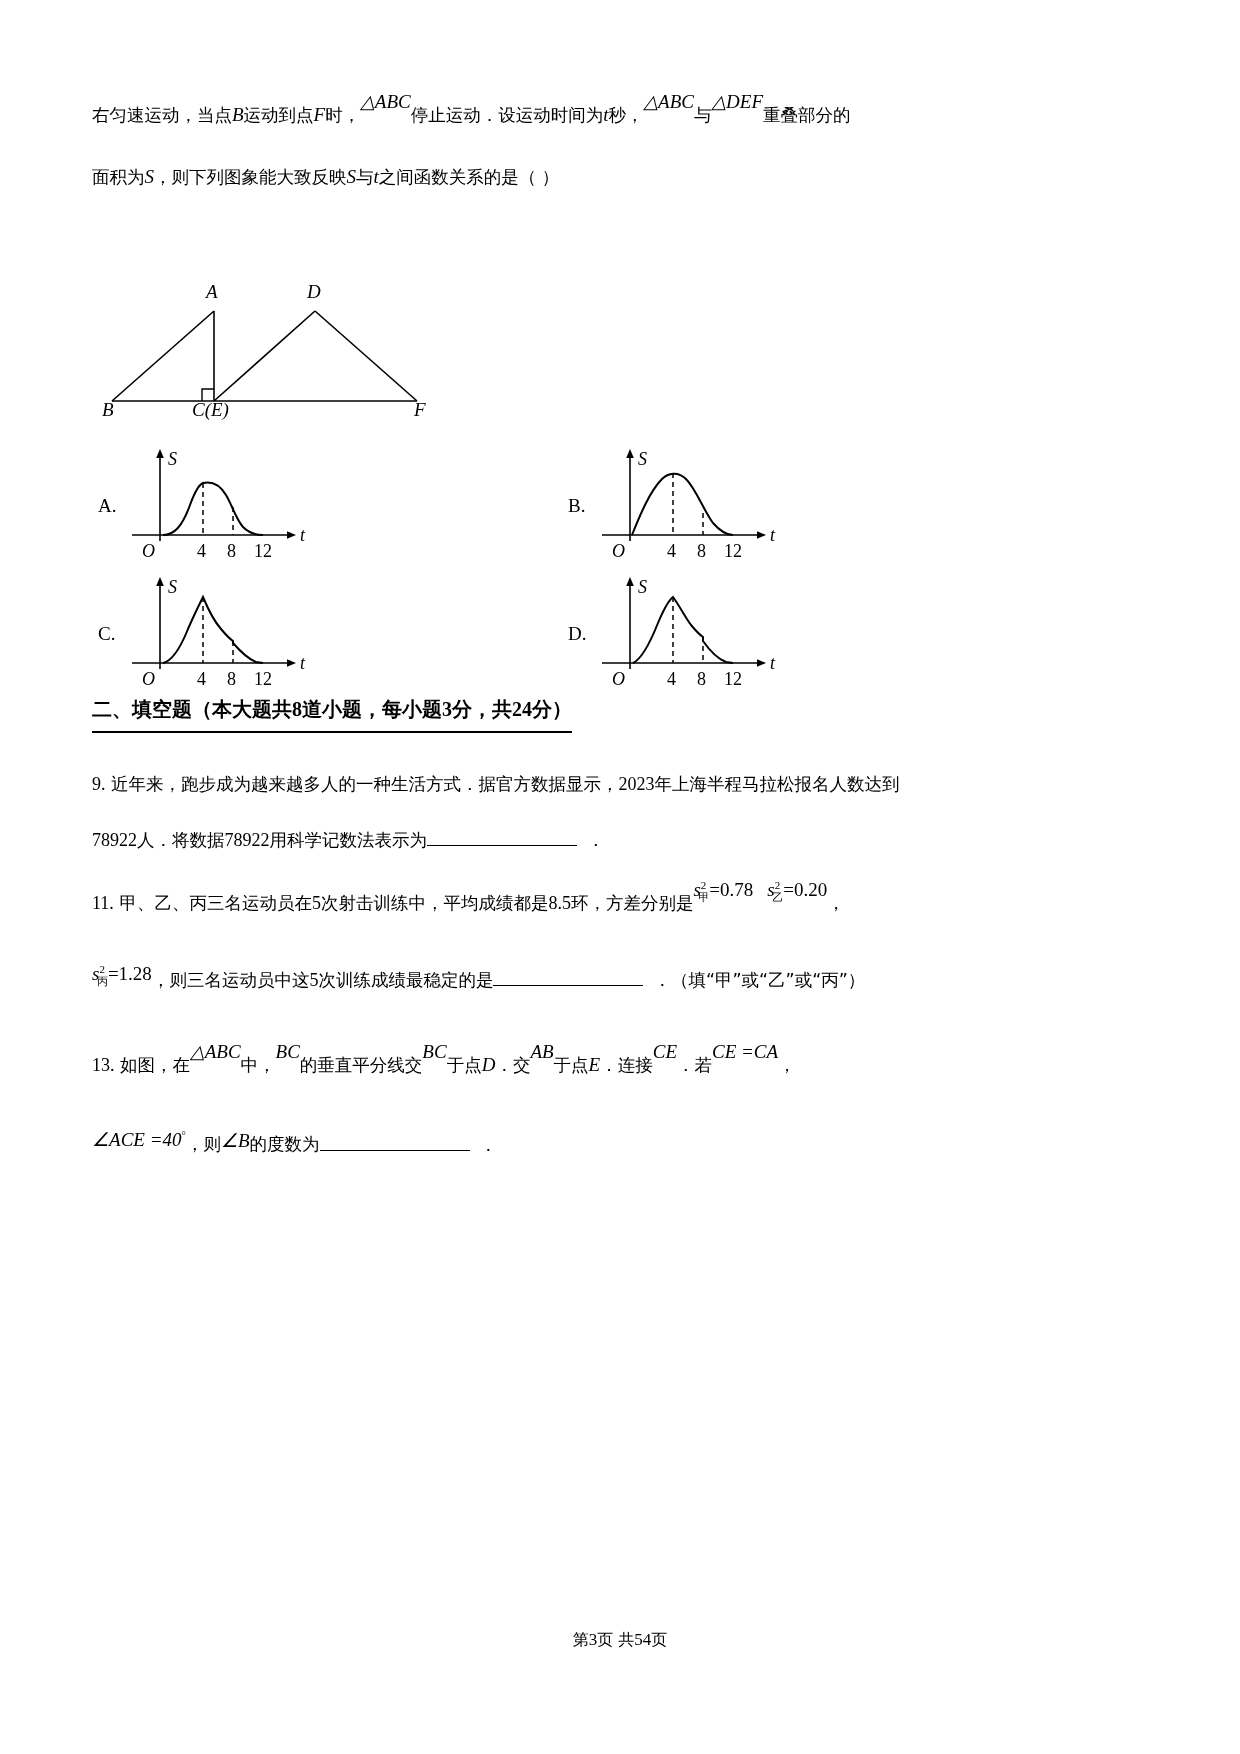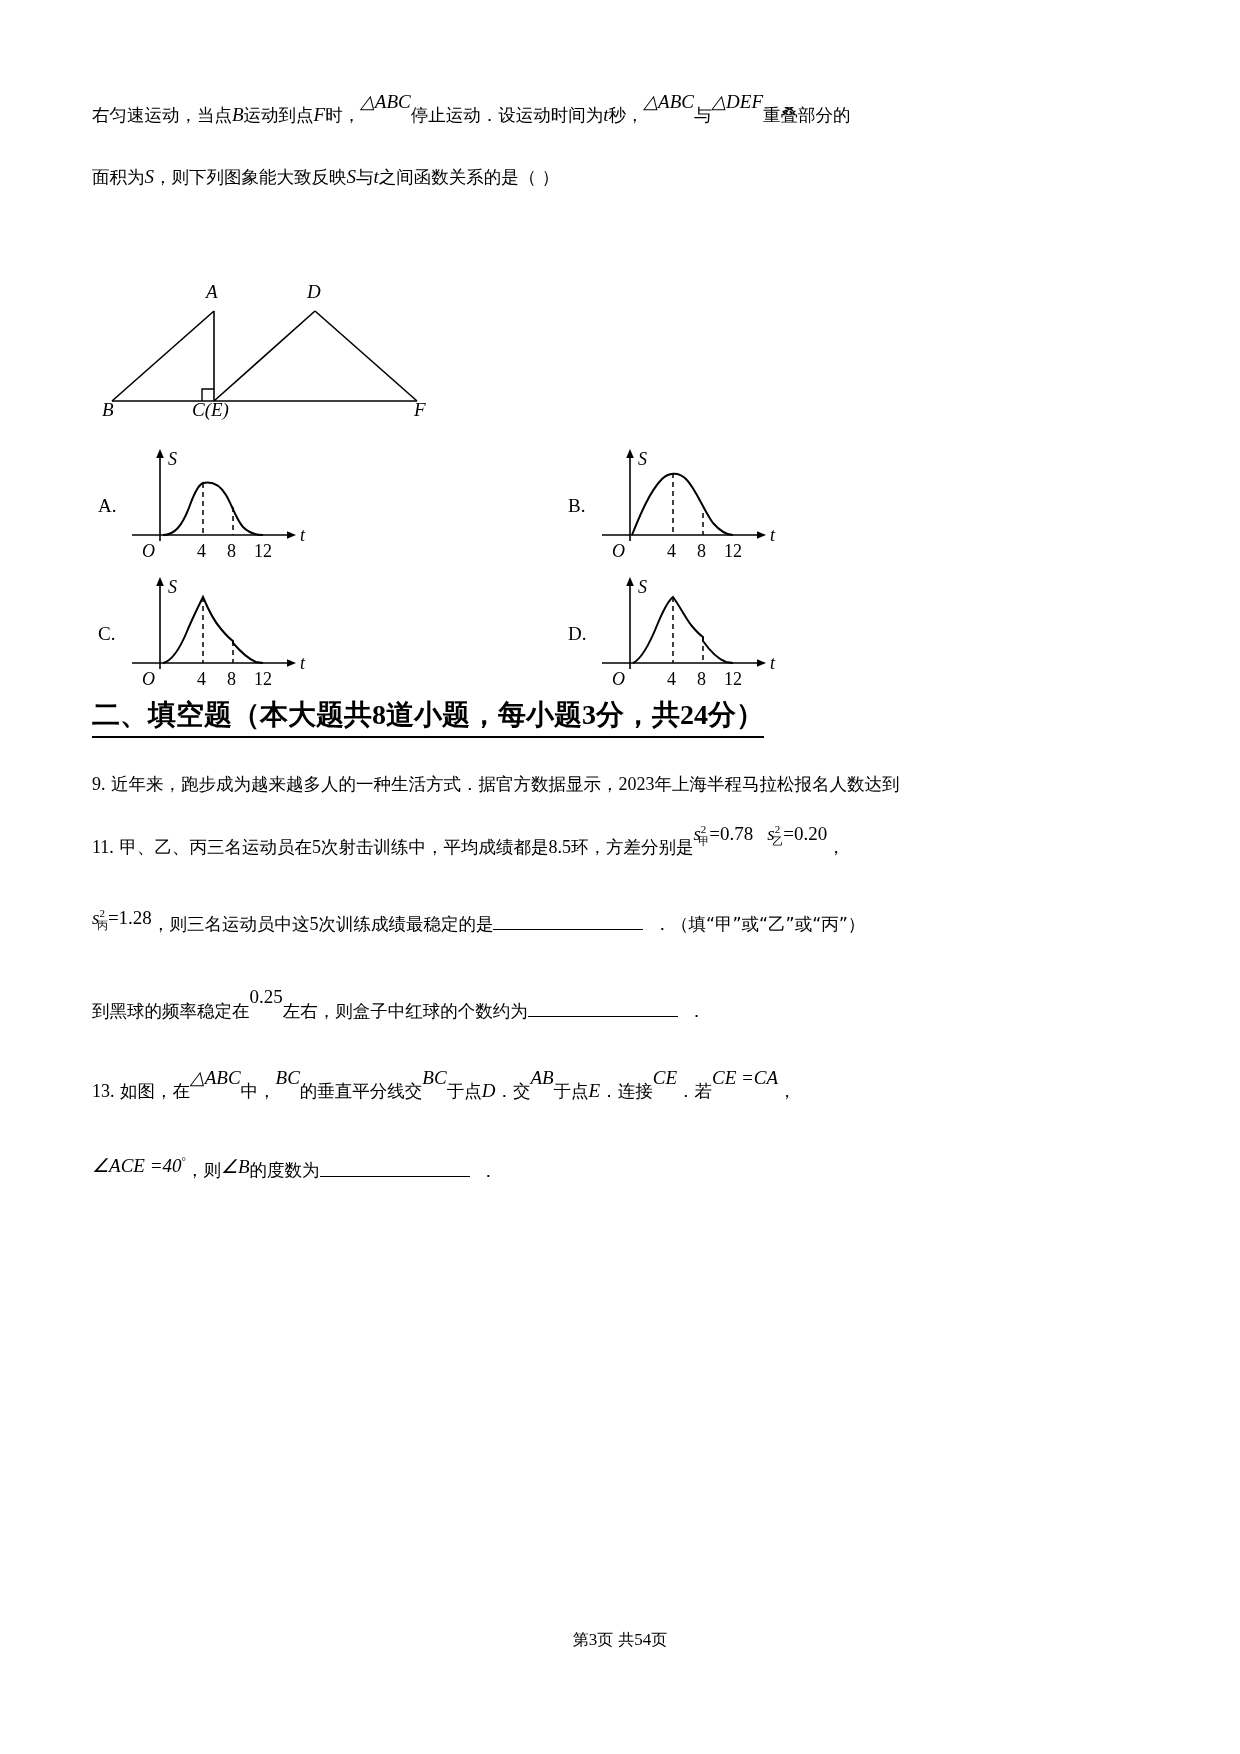--- a/index.html
+++ b/index.html
@@ -103,24 +103,24 @@
   }
   .opt-svg { position: absolute; left: 30px; top: 0; }
 
   
   .section-head {
     position: absolute;
     left: 0;
     top: 608px;
     font-family: "DejaVu Sans", "Liberation Sans", sans-serif;
     font-weight: bold;
-    font-size: 28px;
+    font-size: 20px;
     white-space: nowrap;
     border-bottom: 2px solid #000;
-    padding-bottom: 2px;
+    padding-bottom: 8px;
   }
   .section-head .sz { font-family: "Liberation Serif", serif; font-weight: bold; }
 
   
   .qs { position: absolute; left: 0; top: 668px; width: 1075px; }
   .q  { position: relative; margin-bottom: 6px; }
   .qline {
     line-height: 56px;
     font-size: 17.5px;
     font-family: "DejaVu Sans", "Liberation Sans", sans-serif;
@@ -273,37 +273,37 @@
       <span>二、填空题</span><span>（本大题共</span><span class="sz">8</span><span>道小题，每小题</span><span class="sz">3</span><span>分，共</span><span class="sz">24</span><span>分）</span>
     </div>
 
     <div class="qs">
 
       <div class="q" style="margin-bottom:2px;">
         <div class="qline">
           <span class="num">9.</span>
           <span>近年来，跑步成为越来越多人的一种生活方式．据官方数据显示，</span><span class="num">2023</span><span>年上海半程马拉松报名人数达到</span>
         </div>
+        <div class="qline">
+          <span class="num">78922</span><span>人．将数据</span><span class="num">78922</span><span>用科学记数法表示为</span><span class="blank" style="width:150px;"></span><span style="padding-left:10px;">．</span>
+        </div>
       </div>
 
 
       <div class="q" style="margin-bottom:4px;">
         <div class="qline">
           <span class="num">11.</span>
           <span>甲、乙、丙三名运动员在</span><span class="num">5</span><span>次射击训练中，平均成绩都是</span><span class="num">8.5</span><span>环，方差分别是</span><span class="mathup"><span style="font-style:italic;">s</span><sup class="sm" style="font-style:normal;">2</sup><sub class="sm" style="font-family:'DejaVu Sans',sans-serif;font-style:normal;margin-left:-8px;">甲</sub><span style="font-style:normal;">=0.78</span></span><span style="display:inline-block;width:14px;"></span><span class="mathup"><span style="font-style:italic;">s</span><sup class="sm" style="font-style:normal;">2</sup><sub class="sm" style="font-family:'DejaVu Sans',sans-serif;font-style:normal;margin-left:-8px;">乙</sub><span style="font-style:normal;">=0.20</span></span><span>，</span>
         </div>
         <div class="qline" style="line-height:72px;">
           <span class="mathup" style="top:-6px;"><span style="font-style:italic;">s</span><sup class="sm" style="font-style:normal;">2</sup><sub class="sm" style="font-family:'DejaVu Sans',sans-serif;font-style:normal;margin-left:-8px;">丙</sub><span style="font-style:normal;">=1.28</span></span><span>，则三名运动员中这</span><span class="num">5</span><span>次训练成绩最稳定的是</span><span class="blank" style="width:150px;"></span><span style="padding-left:10px;">．（填“甲”或“乙”或“丙”）</span>
         </div>
       </div>
 
       <div class="q" style="margin-bottom:4px;">
-        <div class="qline" style="line-height:78px;">
-          <span>到黑球的频率稳定在</span><span class="mathup" style="top:-14px;font-style:normal;">0.25</span><span>左右，则盒子中红球的个数约为</span><span class="blank" style="width:150px;"></span><span style="padding-left:10px;">．</span>
-        </div>
       </div>
 
       <div class="q">
         <div class="qline" style="line-height:74px;">
           <span class="num">13.</span>
           <span>如图，在</span><span class="mathup">△ABC</span><span>中，</span><span class="mathup">BC</span><span>的垂直平分线交</span><span class="mathup">BC</span><span>于点</span><span class="it">D</span><span>．交</span><span class="mathup">AB</span><span>于点</span><span class="it">E</span><span>．连接</span><span class="mathup">CE</span><span>．若</span><span class="mathup">CE =CA</span><span>，</span>
         </div>
         <div class="qline" style="line-height:74px;">
           <span class="mathup" style="top:-4px;"><span>∠ACE =40</span><sup class="sm" style="font-style:normal;">°</sup></span><span>，则</span><span class="mathup" style="top:-4px;">∠B</span><span>的度数为</span><span class="blank" style="width:150px;"></span><span style="padding-left:10px;">．</span>
         </div>

